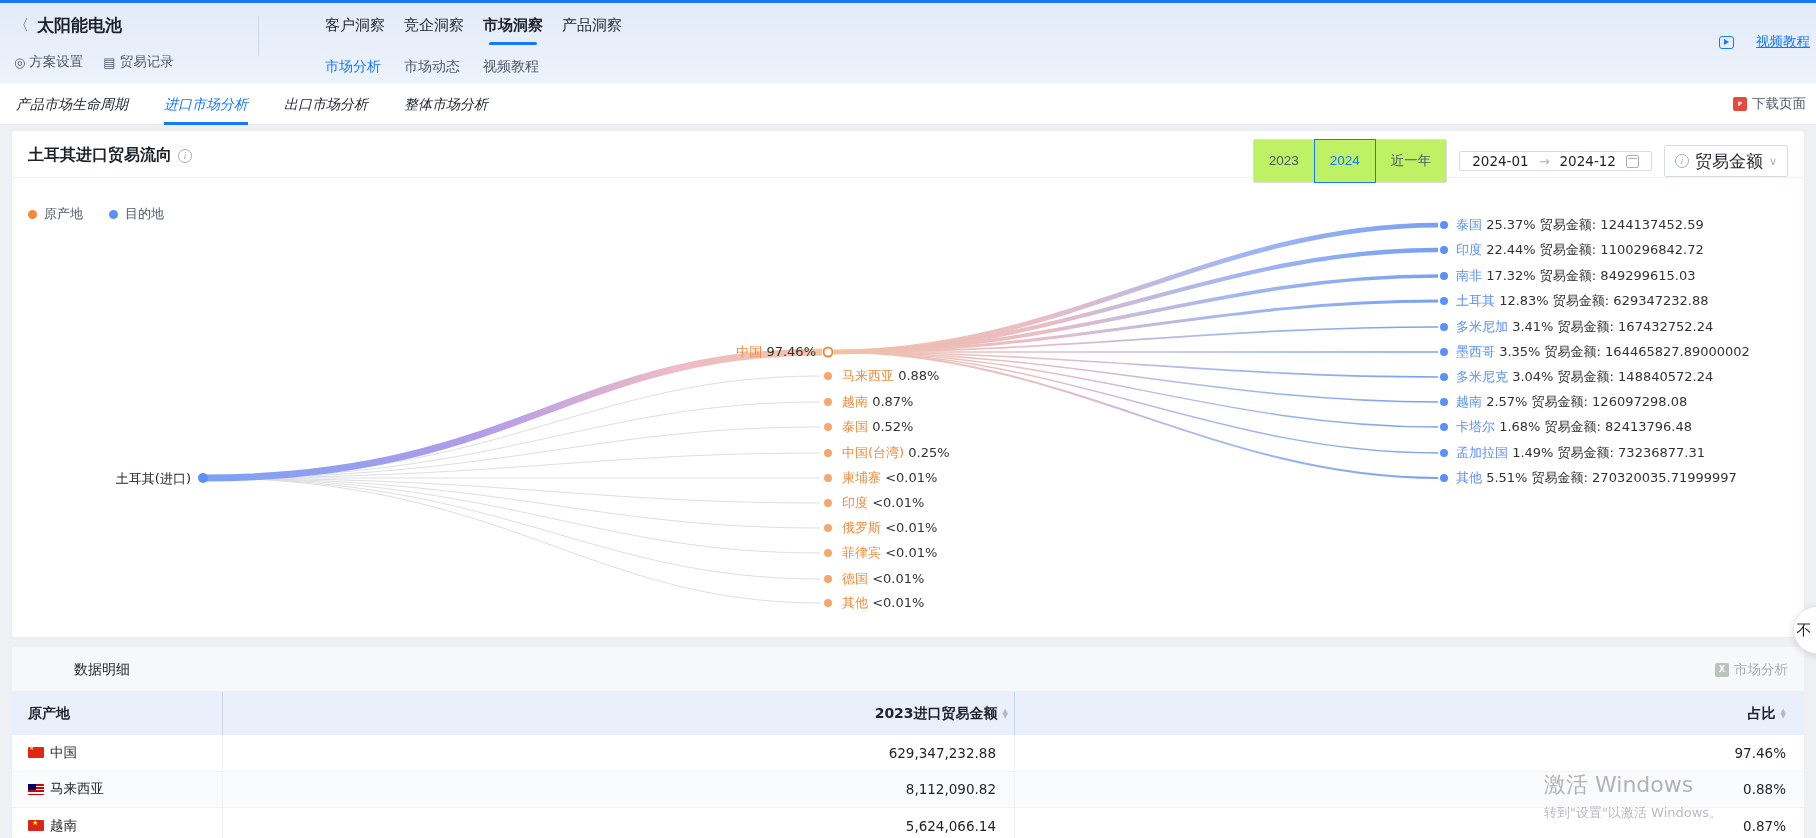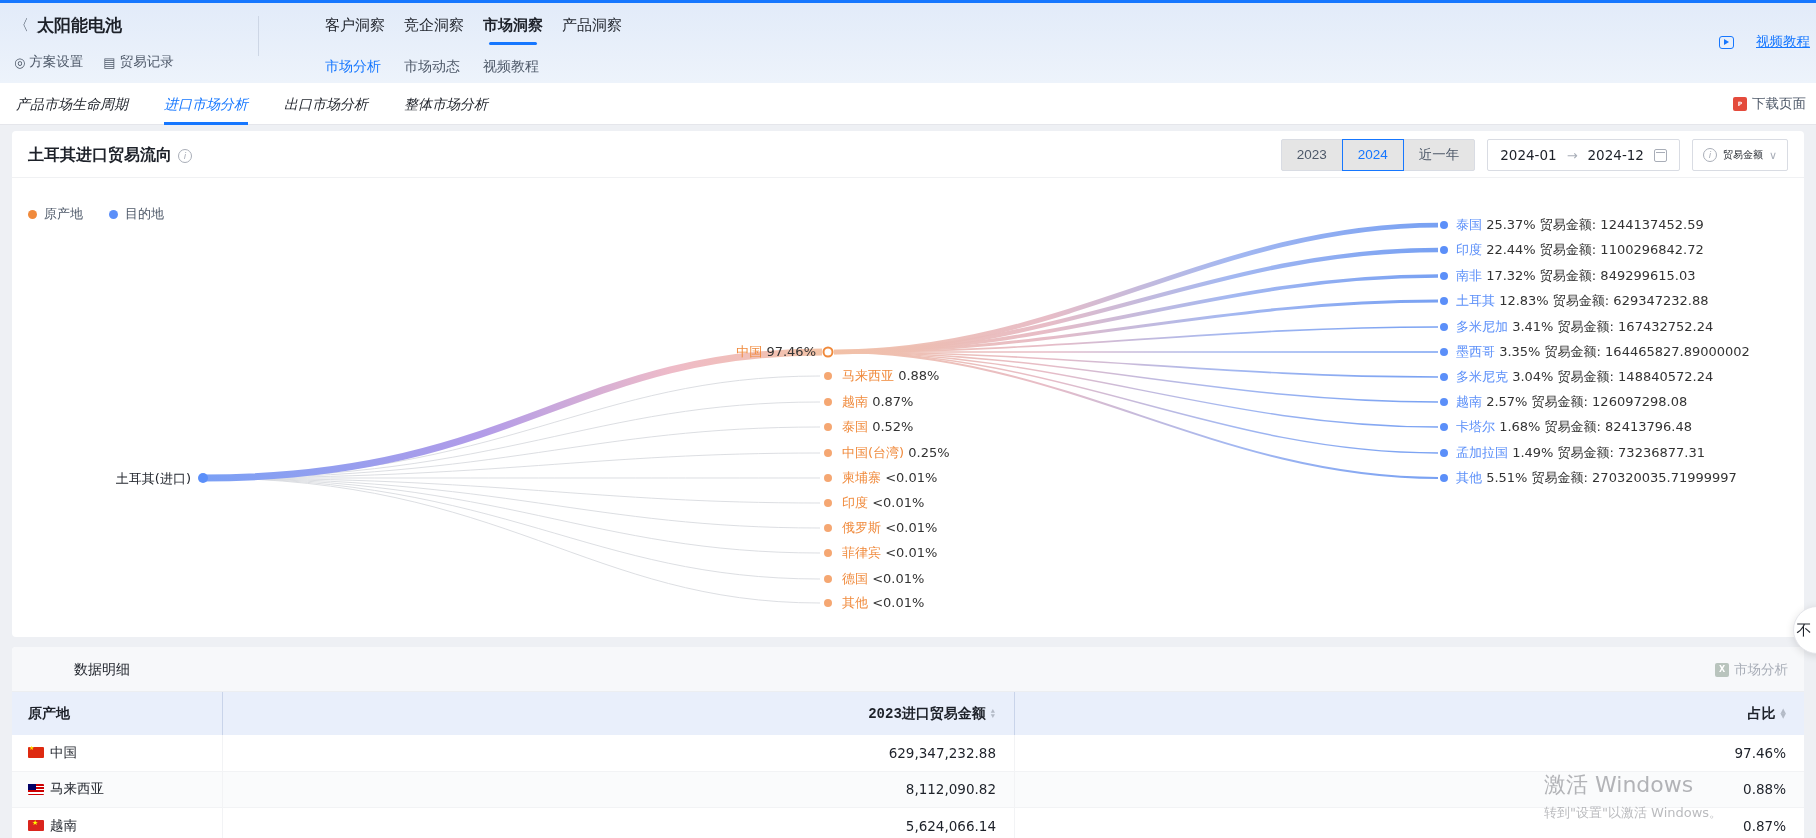--- a/index.html
+++ b/index.html
@@ -35,47 +35,47 @@
   #download-page{position:absolute;right:10px;top:0;height:42px;display:flex;align-items:center;gap:5px;font-size:13.5px;color:#4e5969;cursor:pointer;}
   .pdf-ico{width:14px;height:14px;background:#e44b3c;border-radius:2px;color:#fff;font-size:6px;line-height:14px;text-align:center;font-weight:700;}
   
   #chart-card{position:absolute;left:12px;top:131px;width:1792px;height:506px;background:#fff;border-radius:4px;}
   #chart-title-row{position:absolute;left:0;top:0;right:0;height:47px;border-bottom:1px solid #f0f1f3;}
   #chart-title{position:absolute;left:16px;top:14px;font-size:16px;font-weight:700;color:#1d2129;display:flex;align-items:center;gap:6px;}
   .info-ico{display:inline-block;width:14px;height:14px;border:1px solid #a9aeb8;border-radius:50%;color:#a9aeb8;
     font-size:9px;line-height:12px;text-align:center;font-weight:400;font-style:italic;}
   #controls{position:absolute;right:16px;top:8px;display:flex;gap:12px;align-items:center;}
   .seg-group{display:flex;}
-  .seg-btn{height:32px;padding:0 15px;background:#e5e5e5;border:1px solid #d9dce3;font-size:13.5px;color:#4e5969;
+  .seg-btn{height:44px;padding:0 15px;background:#bef264;border:1px solid #d9dce3;font-size:13.5px;color:#4e5969;
     line-height:30px;cursor:pointer;margin-left:-1px;}
   .seg-btn:first-child{border-radius:2px 0 0 2px;margin-left:0;}
   .seg-btn:last-child{border-radius:0 2px 2px 0;}
   .seg-btn.active{border-color:#1677ff;color:#1677ff;position:relative;z-index:2;}
-  #date-range{height:32px;border:1px solid #d9dce3;border-radius:2px;background:#fff;display:flex;align-items:center;gap:10px;padding:0 12px;cursor:pointer;}
+  #date-range{height:20px;border:1px solid #d9dce3;border-radius:2px;background:#fff;display:flex;align-items:center;gap:10px;padding:0 12px;cursor:pointer;}
   .date-val{font-size:13.5px;color:#1d2129;}
   .date-arrow{color:#a9aeb8;font-size:13px;}
   .cal-ico{width:13px;height:13px;border:1.2px solid #a9aeb8;border-radius:2px;position:relative;}
   .cal-ico::after{content:"";position:absolute;left:1px;right:1px;top:2.5px;height:1.2px;background:#a9aeb8;}
   #metric-dd{height:32px;border:1px solid #d9dce3;border-radius:2px;background:#fff;display:flex;align-items:center;gap:6px;padding:0 10px;cursor:pointer;}
-  #metric-label{font-size:10px;color:#1d2129;}
+  #metric-label{font-size:17px;color:#1d2129;}
   .caret-down{color:#a9aeb8;font-size:11px;}
   #legend{position:absolute;left:16px;top:74px;display:flex;gap:26px;}
   .legend-item{display:flex;align-items:center;gap:7px;font-size:13px;color:#4e5969;cursor:pointer;}
   .legend-dot{width:9px;height:9px;border-radius:50%;}
   #flow-svg{position:absolute;left:0;top:0;}
   
   #table-card{position:absolute;left:12px;top:647px;width:1792px;height:191px;background:#fff;border-radius:4px 4px 0 0;overflow:hidden;}
   #table-bar{position:absolute;left:0;top:0;right:0;height:45px;background:#f7f8fa;border-bottom:1px solid #eceef1;}
   #table-section-title{position:absolute;left:16px;top:14px;font-size:14px;color:#1d2129;margin-left:46px;}
   #download-data{position:absolute;right:16px;top:0;height:45px;display:flex;align-items:center;gap:5px;font-size:13.5px;color:#a9aeb8;cursor:pointer;}
   .xls-ico{width:14px;height:14px;background:#b9c4bd;border-radius:2px;color:#fff;font-size:8px;line-height:14px;text-align:center;font-weight:700;}
   #thead{position:absolute;left:0;top:45px;right:0;height:43px;background:#e9effb;display:flex;}
   .th{display:flex;align-items:center;font-size:14px;font-weight:700;color:#1d2129;}
   .th-origin{width:211px;padding-left:16px;border-right:1px solid #c9d4ea;}
-  .th-amount{width:792px;justify-content:flex-end;padding-right:19px;border-right:1px solid #c9d4ea;font-family:Liberation Mono, monospace;}
+  .th-amount{width:792px;justify-content:flex-end;padding-right:6px;border-right:1px solid #c9d4ea;}
   .th-share{flex:1;justify-content:flex-end;padding-right:18px;}
   .sorter{display:inline-flex;flex-direction:column;margin-left:5px;line-height:0;cursor:pointer;}
   .sorter span{font-size:7px;color:#b3bac6;line-height:5px;}
   #tbody{position:absolute;left:0;top:88px;right:0;}
   .trow{display:flex;height:36.5px;border-bottom:1px solid #f2f3f5;}
   .trow.zebra{background:#fafbfc;}
   .td{display:flex;align-items:center;font-size:13.5px;color:#1d2129;}
   .td-origin{width:211px;padding-left:16px;gap:6px;border-right:1px solid #f2f3f5;}
   .td-amount{width:792px;justify-content:flex-end;padding-right:18px;border-right:1px solid #f2f3f5;}
   .td-share{flex:1;justify-content:flex-end;padding-right:18px;}

